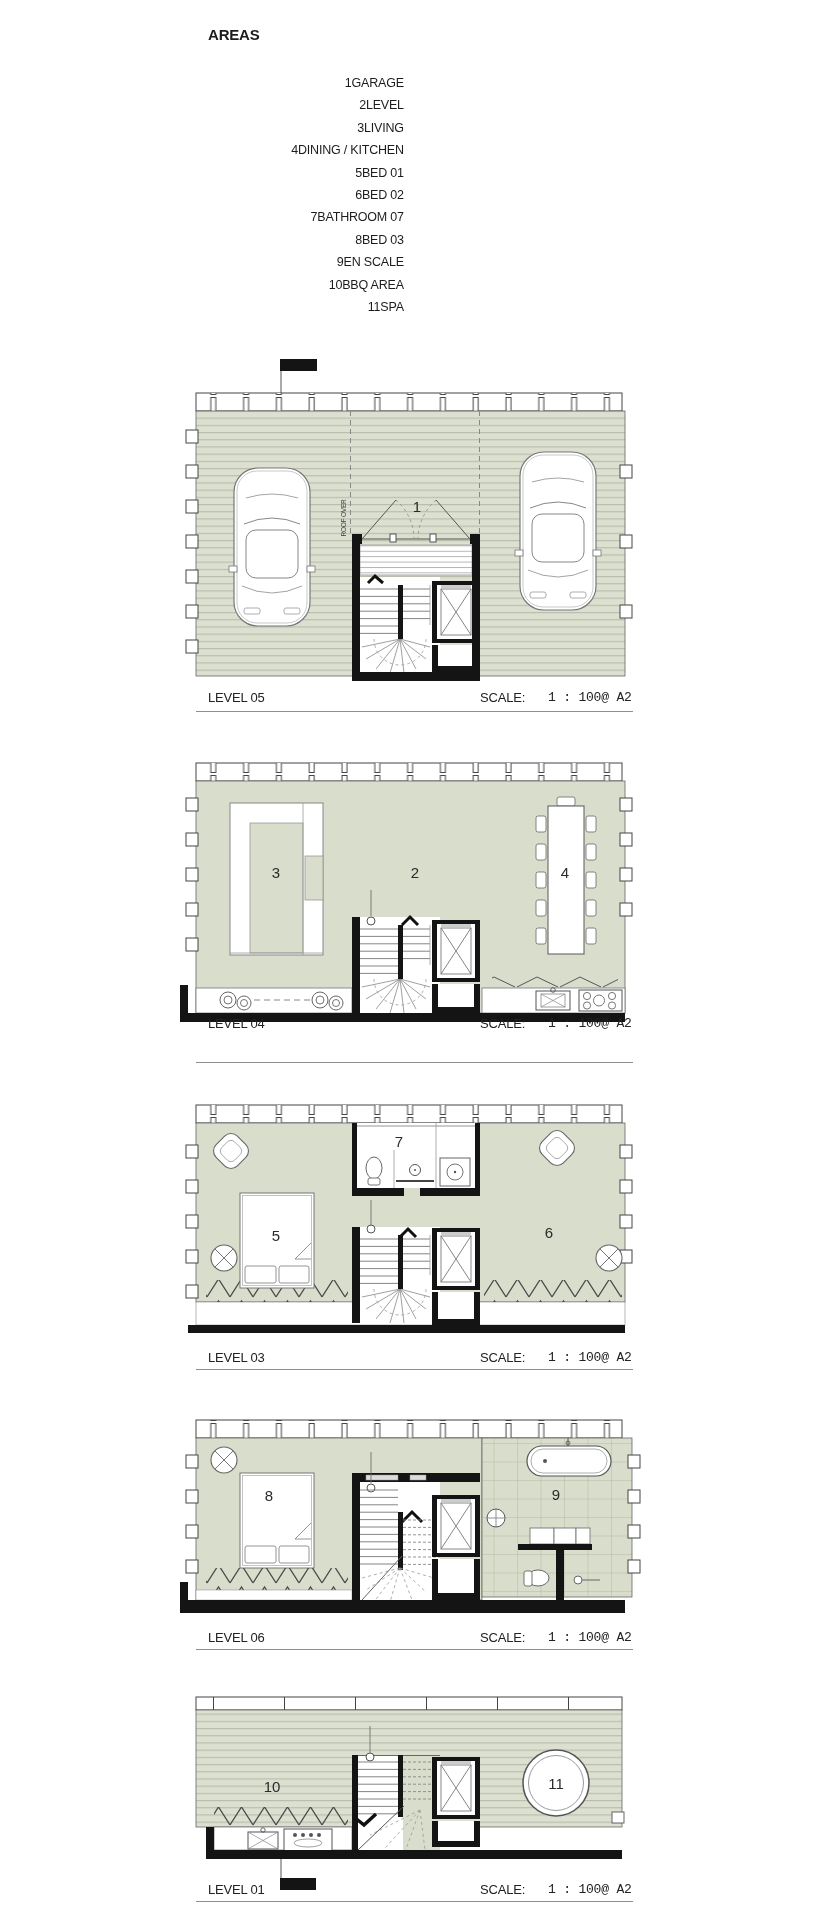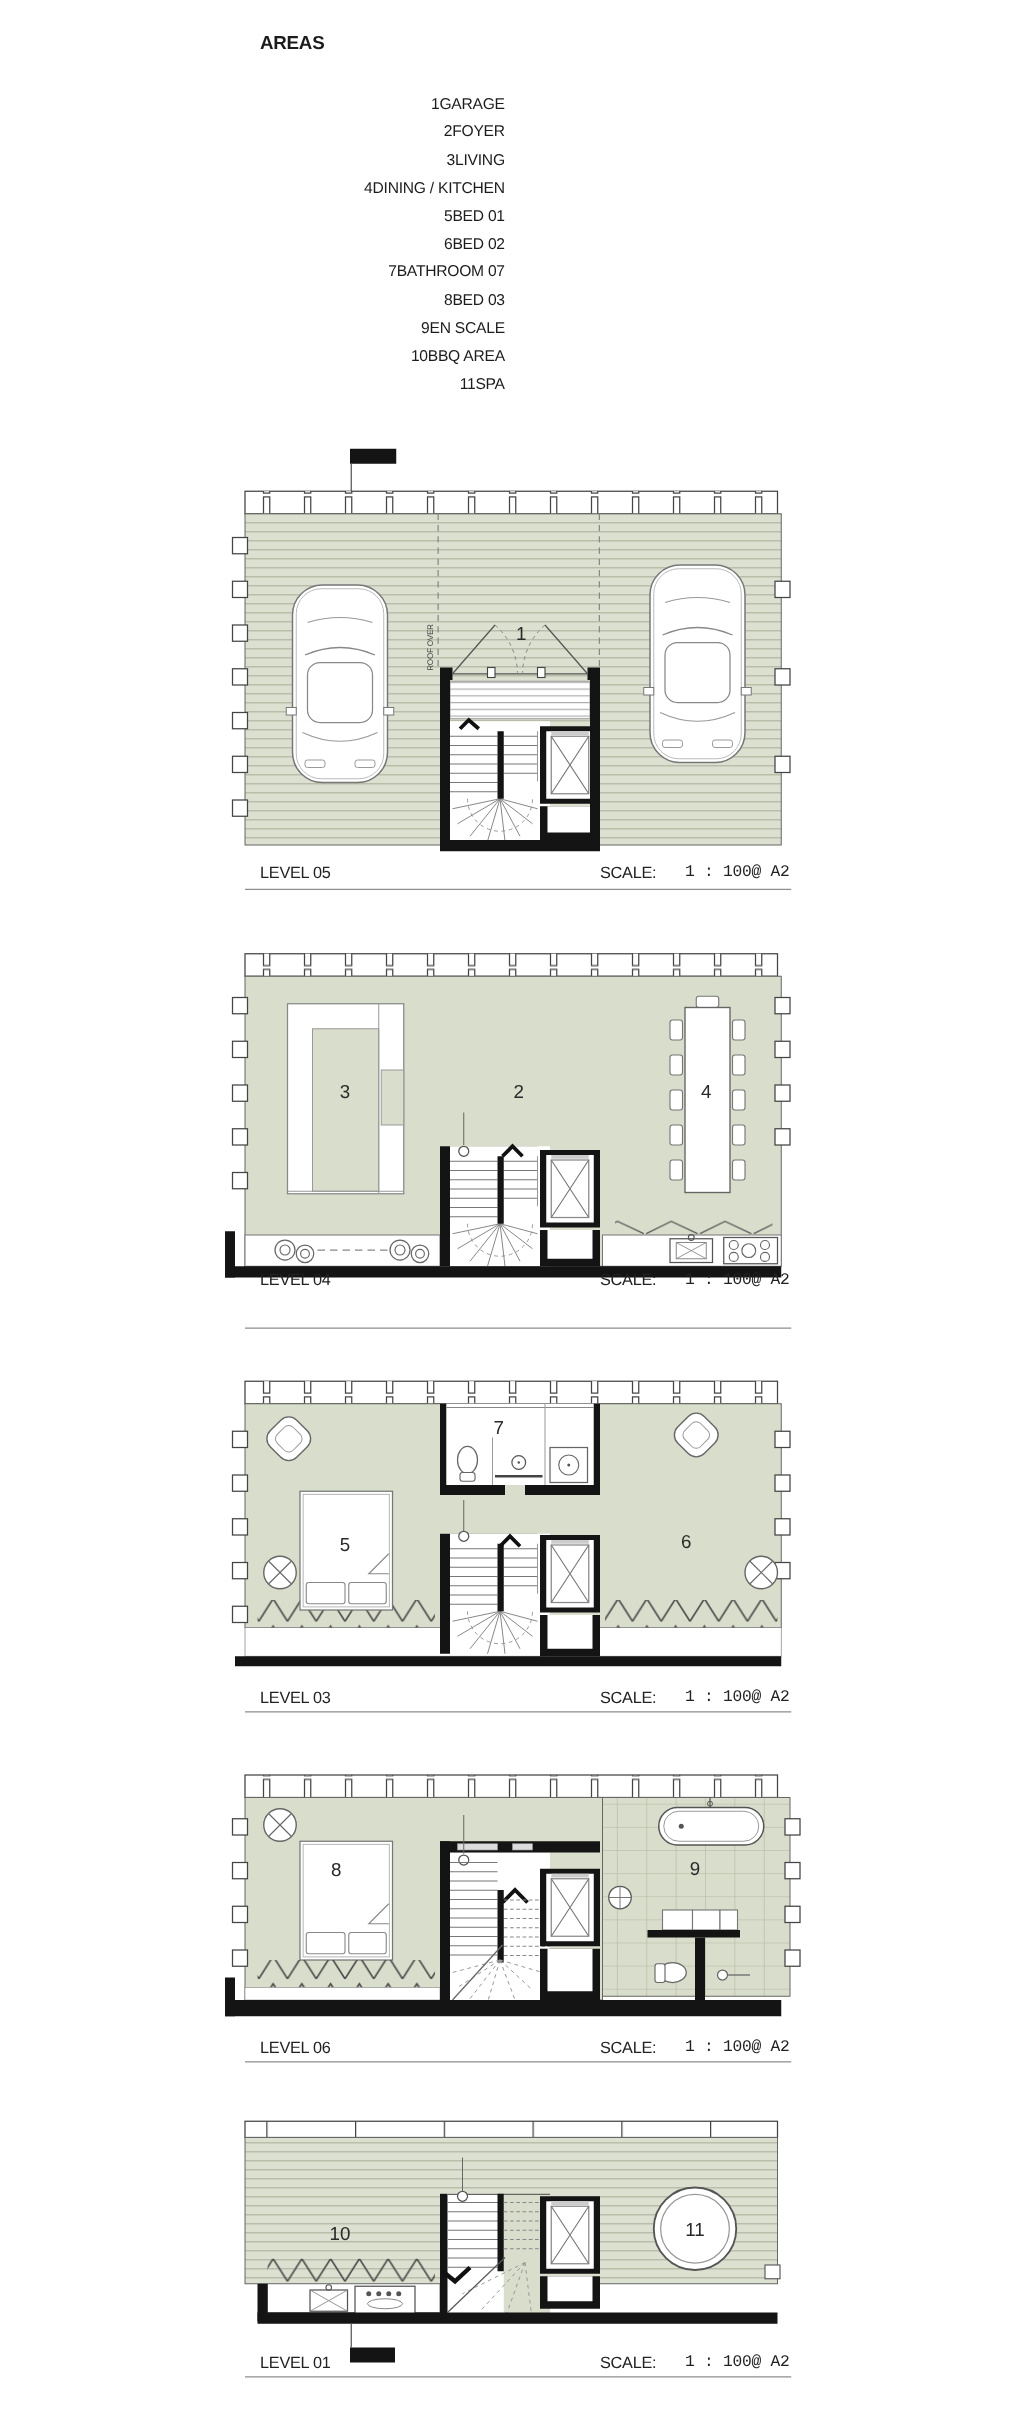--- a/index.html
+++ b/index.html
@@ -393,21 +393,21 @@
     <rect x="206" y="1850" width="416" height="9" fill="#141414"></rect>
     <rect x="612" y="1812" width="12" height="11" fill="#ffffff" stroke="#555" stroke-width="0.9"></rect>
     <line x1="281" y1="1859" x2="281" y2="1878" stroke="#555" stroke-width="1"></line>
     <rect x="280" y="1878" width="36" height="12" fill="#141414"></rect>
   </g>
 </svg>
 
 <div class="legend-title">AREAS</div>
 <div class="legend-list">
   <div class="legend-row"><span class="legend-num">1</span><span>GARAGE</span></div>
-  <div class="legend-row"><span class="legend-num">2</span><span>FOYER</span></div>
+  <div class="legend-row"><span class="legend-num">2</span><span>LEVEL</span></div>
   <div class="legend-row"><span class="legend-num">3</span><span>LIVING</span></div>
   <div class="legend-row"><span class="legend-num">4</span><span>DINING / KITCHEN</span></div>
   <div class="legend-row"><span class="legend-num">5</span><span>BED 01</span></div>
   <div class="legend-row"><span class="legend-num">6</span><span>BED 02</span></div>
   <div class="legend-row"><span class="legend-num">7</span><span>BATHROOM 07</span></div>
   <div class="legend-row"><span class="legend-num">8</span><span>BED 03</span></div>
   <div class="legend-row"><span class="legend-num">9</span><span>EN SCALE</span></div>
   <div class="legend-row"><span class="legend-num">10</span><span>BBQ AREA</span></div>
   <div class="legend-row"><span class="legend-num">11</span><span>SPA</span></div>
 </div>

